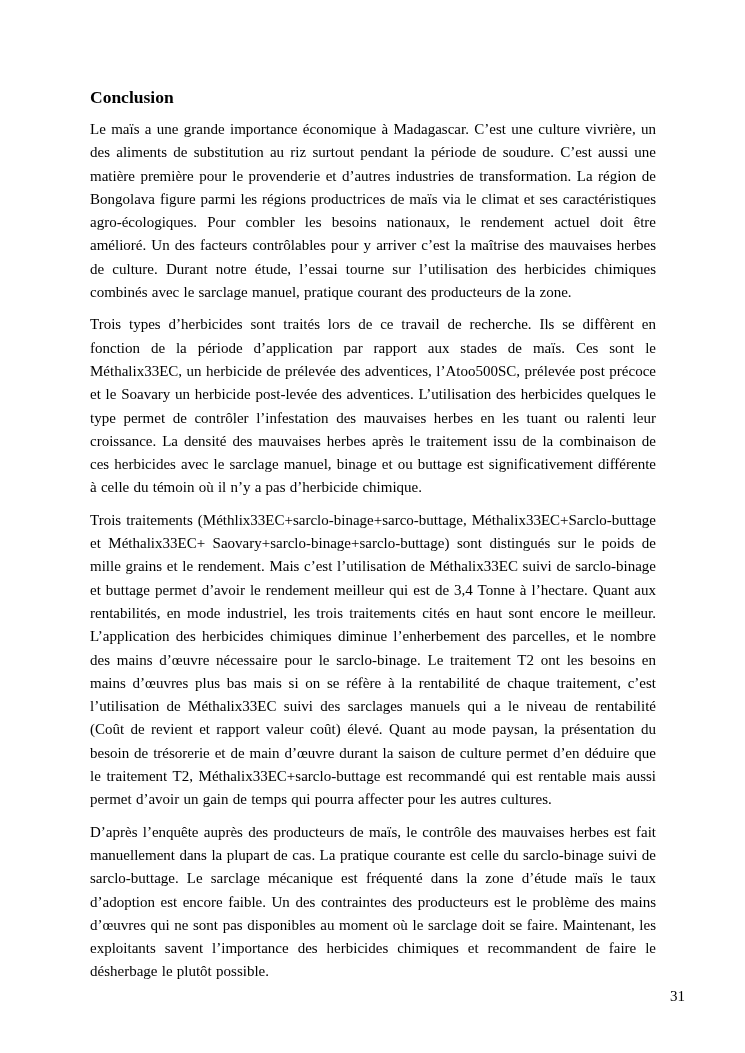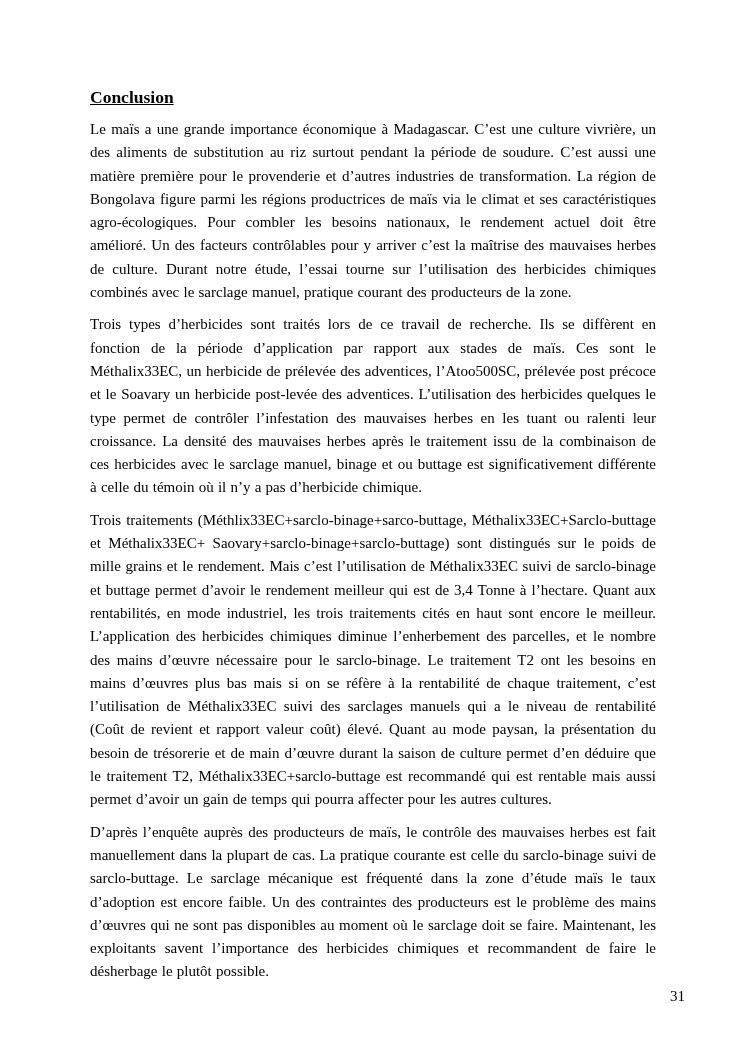--- a/index.html
+++ b/index.html
@@ -16,21 +16,20 @@
     padding: 86px 89px 0 90px;
     color: #000000;
     font-family: "Liberation Serif", serif;
     overflow: hidden;
   }
   .section-heading {
     font-size: 17.5px;
     font-weight: bold;
     margin: 0 0 10px 0;
     line-height: 22px;
-    text-decoration: underline;
   }
   .body-paragraph {
     font-size: 15px;
     line-height: 23.3px;
     text-align: justify;
     margin: 0 0 9px 0;
     word-spacing: 0.5px;
   }
   .page-number {
     position: absolute;

